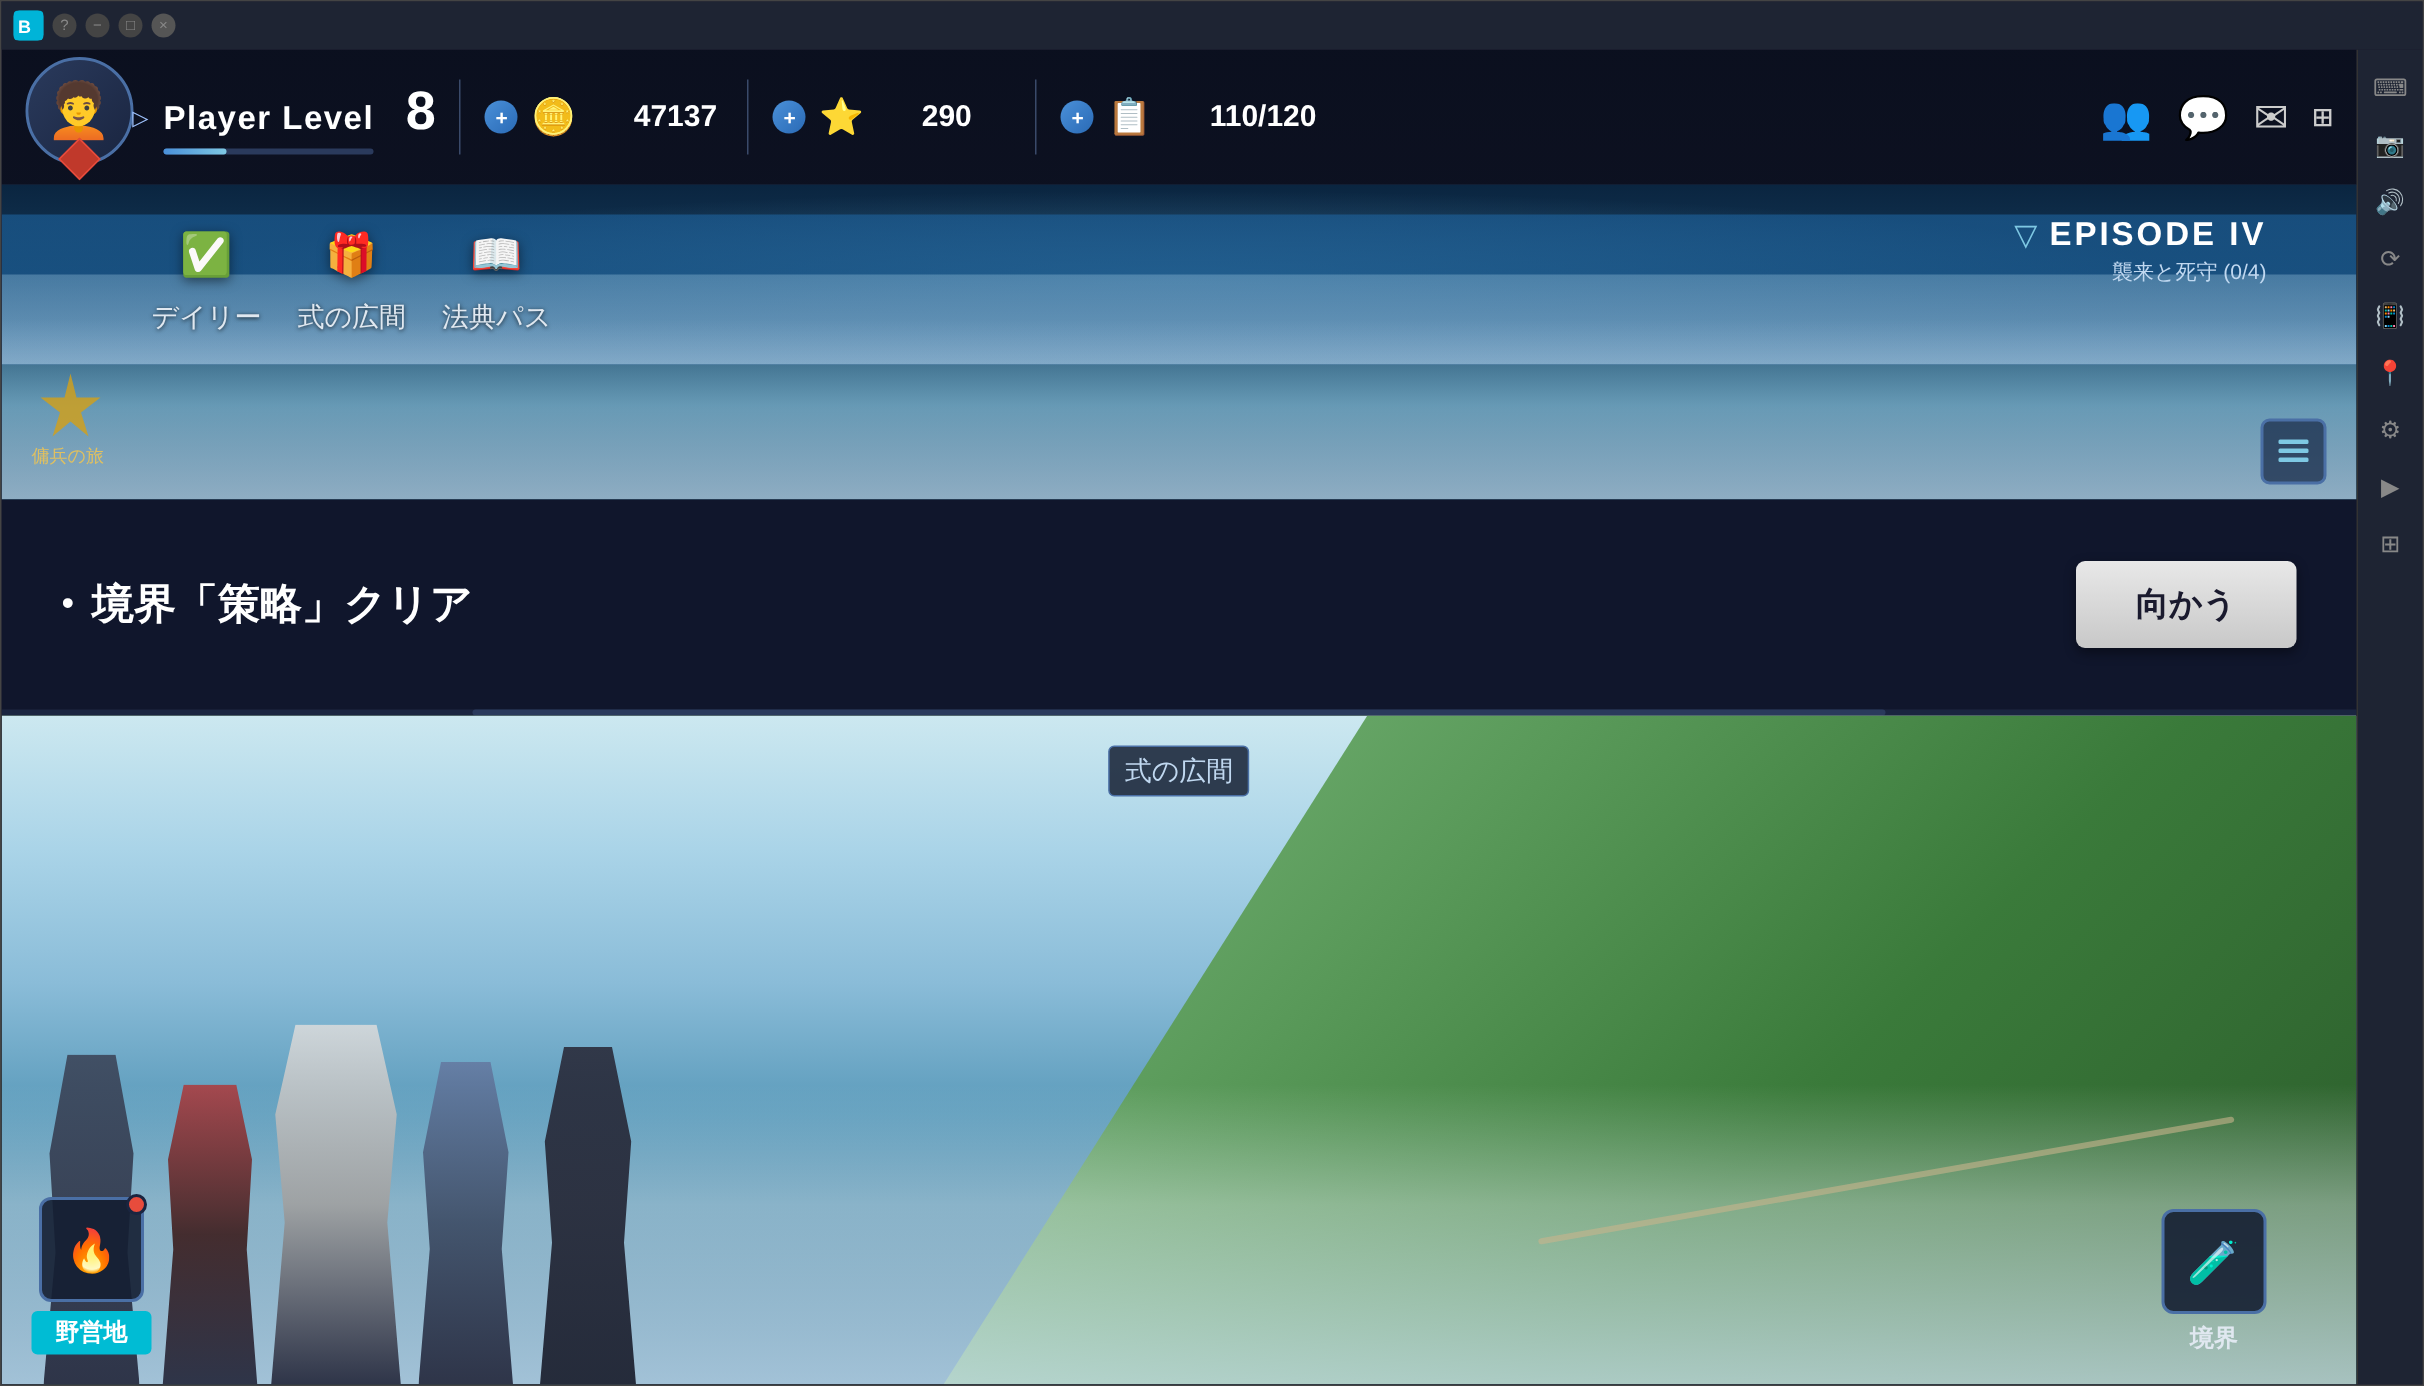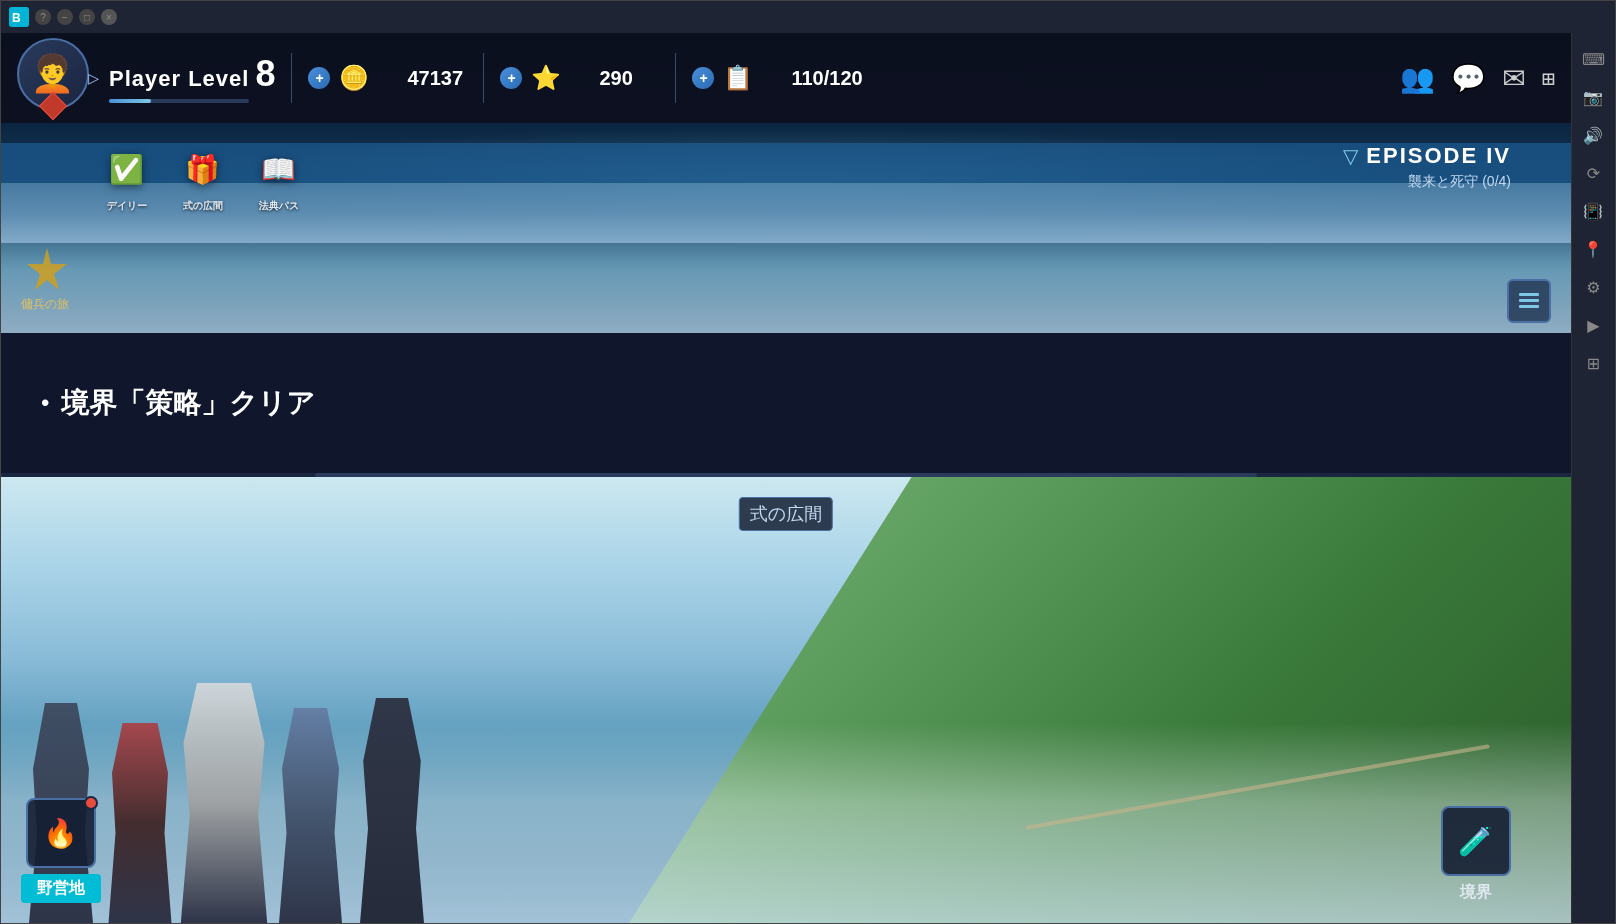--- a/index.html
+++ b/index.html
@@ -242,22 +242,22 @@
     .menu-item-icon {
       width: 52px;
       height: 52px;
       display: flex; align-items: center; justify-content: center;
       font-size: 28px;
       color: #fff;
       filter: drop-shadow(0 2px 4px rgba(0,0,0,0.5));
     }
     .menu-item-label {
       color: #e0e8f0;
-      font-size: 10px;
-      font-weight: 700;
+      font-size: 18px;
+      font-weight: 400;
       text-shadow: 0 1px 3px rgba(0,0,0,0.8);
     }
 
     .soldier-journey {
       position: absolute;
       bottom: 20px;
       left: 20px;
     }
     .soldier-journey-icon {
       width: 52px;
@@ -547,21 +547,21 @@
       <div class="hud-bar">
         <div class="player-avatar-wrap">
           <div class="player-avatar">
             <span style="font-size:36px;">🧑‍🦱</span>
           </div>
           <div class="avatar-diamond"></div>
           <span class="avatar-arrow">▷</span>
         </div>
 
         <div class="player-level-section">
-          <div style="display:flex; align-items:baseline; gap:6px;">
+          <div style="display:flex; align-items:baseline; gap:21px;">
             <span class="player-level-text">Player Level</span>
             <span class="level-num">8</span>
           </div>
           <div class="level-bar">
             <div class="level-bar-fill"></div>
           </div>
         </div>
 
         <div class="hud-divider"></div>
 
@@ -642,20 +642,21 @@
             <rect x="2" y="16" width="20" height="3" rx="1"></rect>
           </svg>
         </div>
       </div>
 
       <div class="objective-panel">
         <div class="objective-text-wrap">
           <span class="objective-bullet">•</span>
           <span class="objective-text">境界「策略」クリア</span>
         </div>
+        <button class="go-button">向かう</button>
       </div>
 
       <div class="scroll-bar">
         <div class="scroll-thumb"></div>
       </div>
 
       <div class="scene-lower">
         <div class="scene-lower-bg"></div>
         <div class="green-hills"></div>
         <div class="snow-ground"></div>

